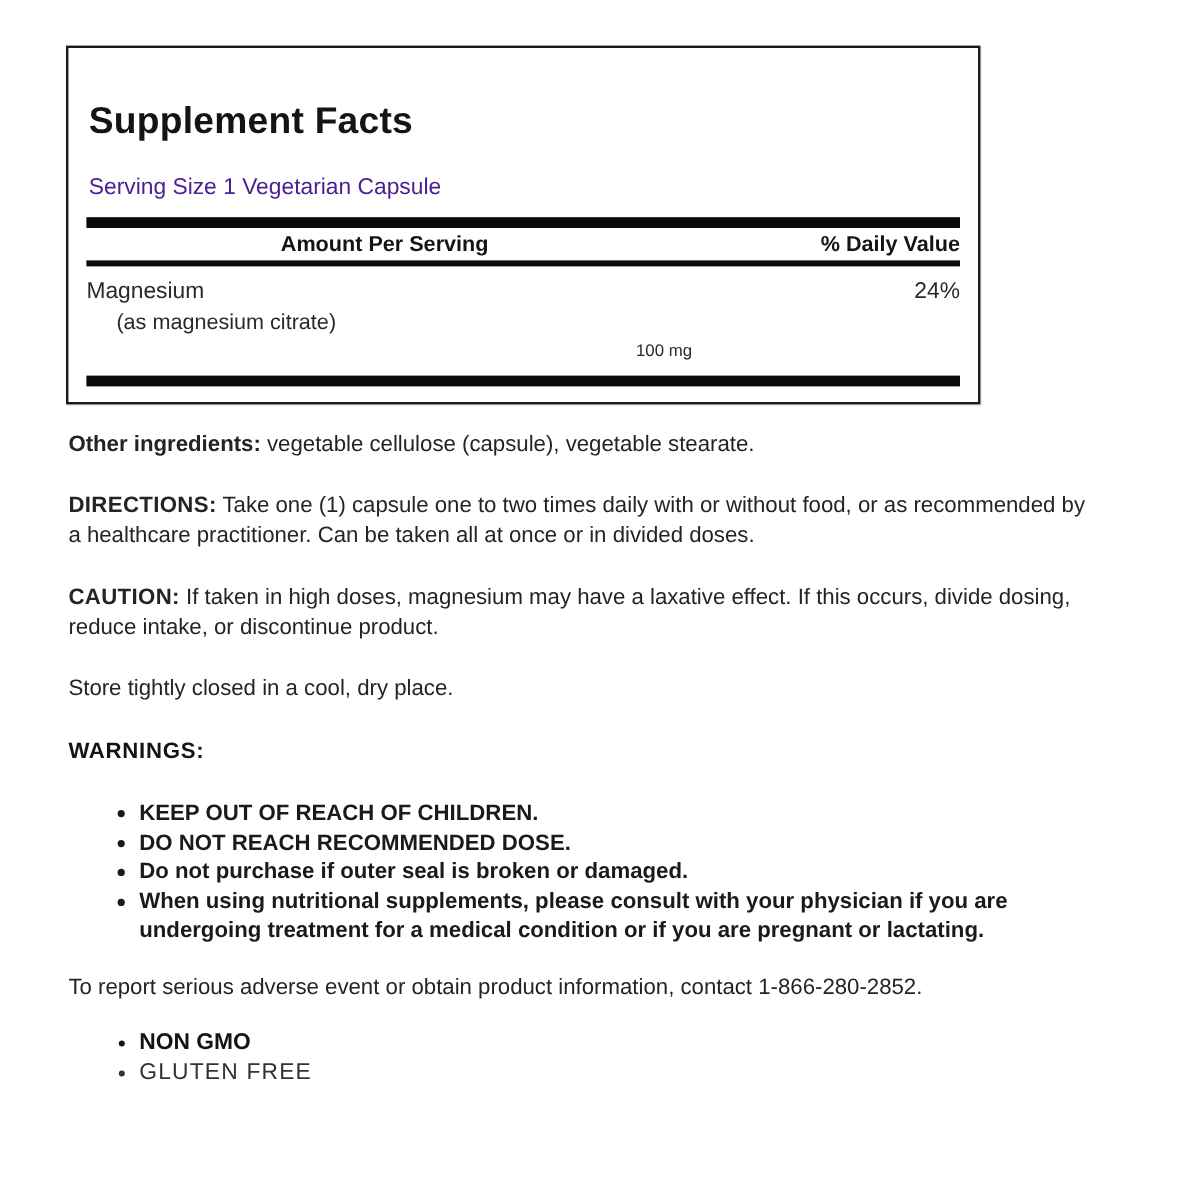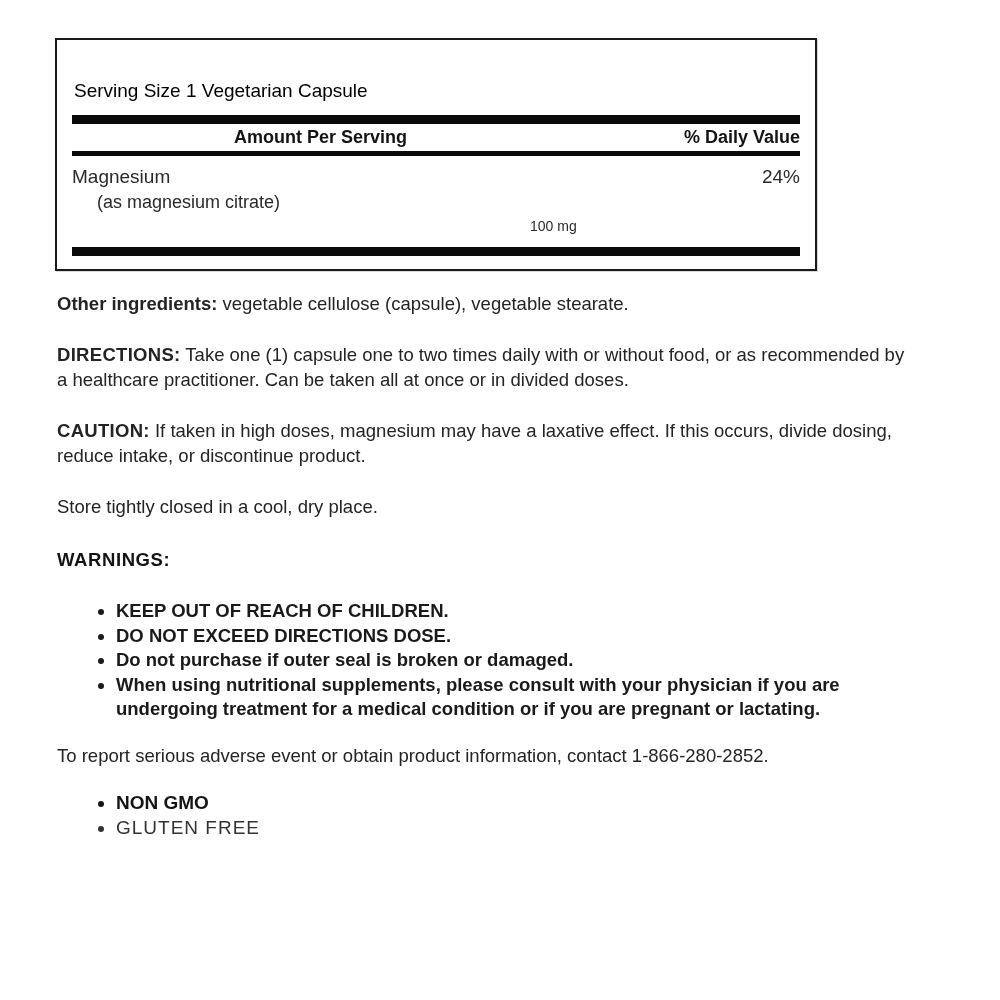--- a/index.html
+++ b/index.html
@@ -35,21 +35,21 @@
     font-weight: bold;
     letter-spacing: 0.2px;
     margin: 32px 0 0 2px;
     line-height: 34px;
     color: #141414;
   }
   .serving-size {
     font-size: 19px;
     margin: 27px 0 0 2px;
     line-height: 24px;
-    color: #000000;
+    color: #4c1d95;
   }
   .bar-thick {
     height: 9px;
     background: #0a0a0a;
     margin-top: 12px;
   }
   .bar-medium {
     height: 5px;
     background: #0a0a0a;
   }
@@ -134,20 +134,21 @@
   }
   li.badge-bold { font-weight: bold; color: #141414; }
   li.badge-regular { font-weight: normal; letter-spacing: 1px; color: #333333; }
 </style>
 </head>
 <body>
 
 <div class="page">
 
   <div class="facts-box">
+    <div class="facts-title">Supplement Facts</div>
     <div class="serving-size">Serving Size 1 Vegetarian Capsule</div>
 
     <div class="bar-thick"></div>
 
     <div class="col-header-row">
       <span class="amount-col">Amount Per Serving</span>
       <span class="dv-col">% Daily Value</span>
     </div>
 
     <div class="bar-medium"></div>
@@ -169,21 +170,21 @@
     <p class="para"><b class="caps">DIRECTIONS:</b><span> Take one (1) capsule one to two times daily with or without food, or as recommended by a healthcare practitioner. Can be taken all at once or in divided doses.</span></p>
 
     <p class="para"><b class="caps">CAUTION:</b><span> If taken in high doses, magnesium may have a laxative effect. If this occurs, divide dosing, reduce intake, or discontinue product.</span></p>
 
     <p class="para storage">Store tightly closed in a cool, dry place.</p>
 
     <div class="warnings-heading">WARNINGS:</div>
 
     <ul class="warnings-list">
       <li>KEEP OUT OF REACH OF CHILDREN.</li>
-      <li>DO NOT EXCEED DIRECTIONS DOSE.</li>
+      <li>DO NOT REACH RECOMMENDED DOSE.</li>
       <li>Do not purchase if outer seal is broken or damaged.</li>
       <li>When using nutritional supplements, please consult with your physician if you are undergoing treatment for a medical condition or if you are pregnant or lactating.</li>
     </ul>
 
     <p class="para contact">To report serious adverse event or obtain product information, contact 1-866-280-2852.</p>
 
     <ul class="badges-list">
       <li class="badge-bold">NON GMO</li>
       <li class="badge-regular">GLUTEN FREE</li>
     </ul>

